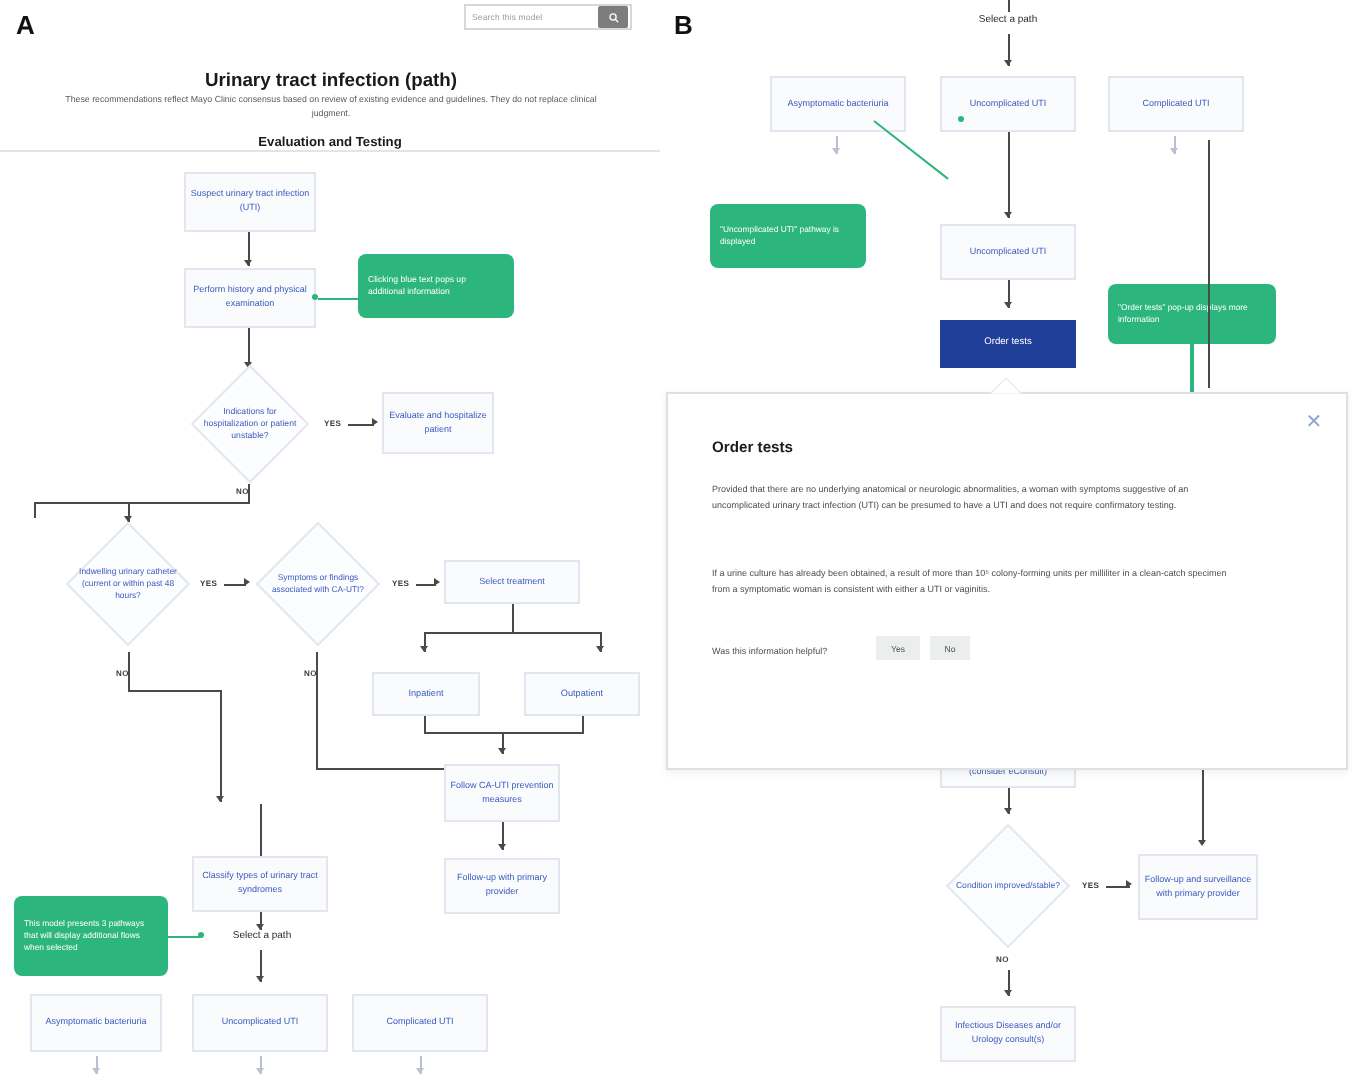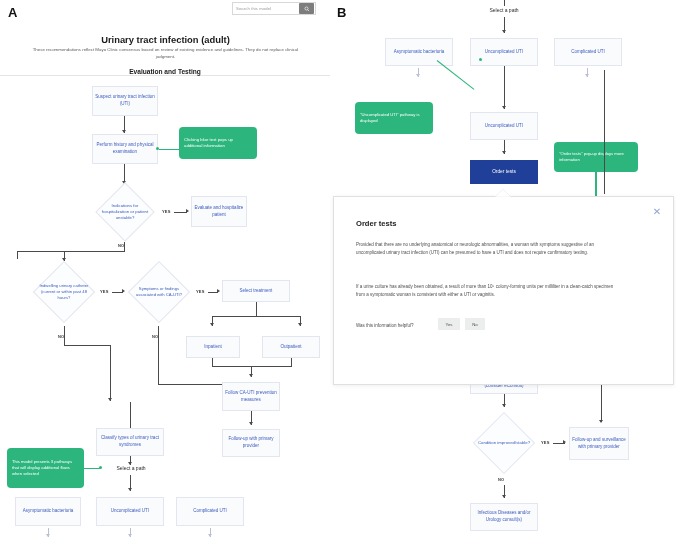--- a/index.html
+++ b/index.html
@@ -131,21 +131,21 @@
   <div class="searchbox">
     <div class="sv" title="Search this model">Search this model</div>
     <div class="searchbtn">
       <svg width="6" height="6" viewBox="0 0 12 12">
         <circle cx="5" cy="5" r="3.1" fill="none" stroke="#fff" stroke-width="1.3"></circle>
         <line x1="7.3" y1="7.3" x2="10.2" y2="10.2" stroke="#fff" stroke-width="1.3"></line>
       </svg>
     </div>
   </div>
 
-  <div class="title">Urinary tract infection (adult)</div>
+  <div class="title">Urinary tract infection (path)</div>
   <div class="subtitle">These recommendations reflect Mayo Clinic consensus based on review of existing evidence and guidelines. They do not replace clinical judgment.</div>
 
   <div class="section-rule"></div>
   <div class="section-title">Evaluation and Testing</div>
 
   <div class="node" style="left:92px; top:86px; width:66px; height:30px; font-size:4.5px;">Suspect urinary tract infection (UTI)</div>
   <div class="line-v" style="left:124px; top:116px; height:17px;"></div>
   <div class="ahead-d" style="left:121.8px; top:130px;"></div>
 
   <div class="node" style="left:92px; top:134px; width:66px; height:30px; font-size:4.5px;">Perform history and physical examination</div>

